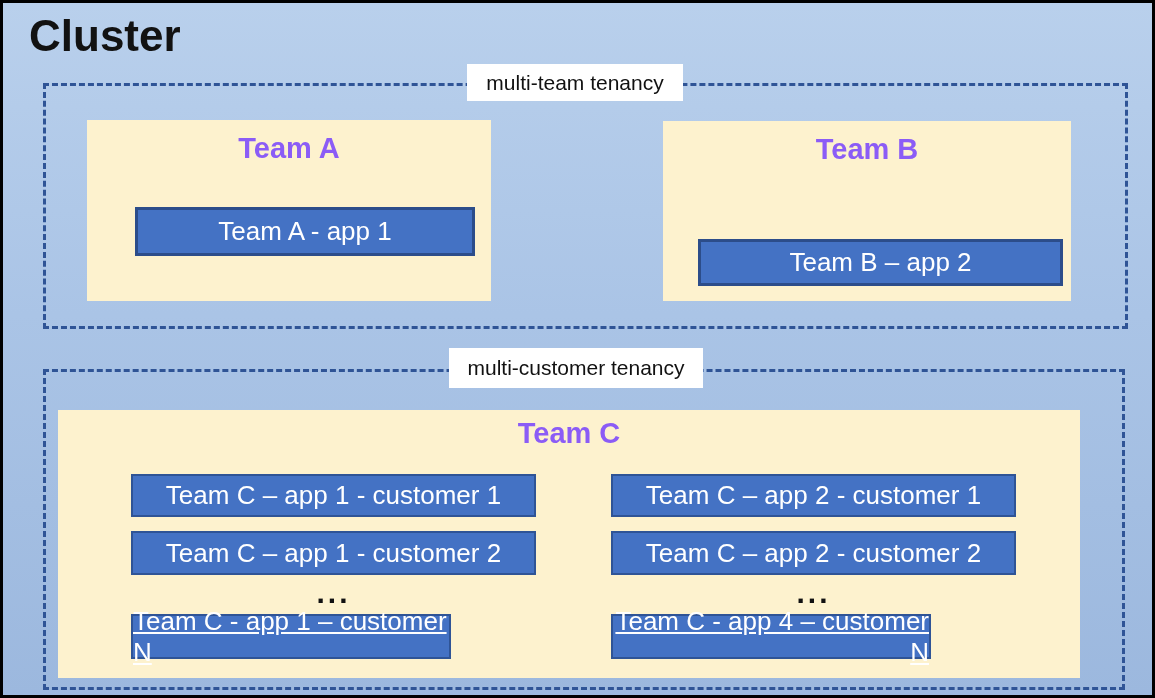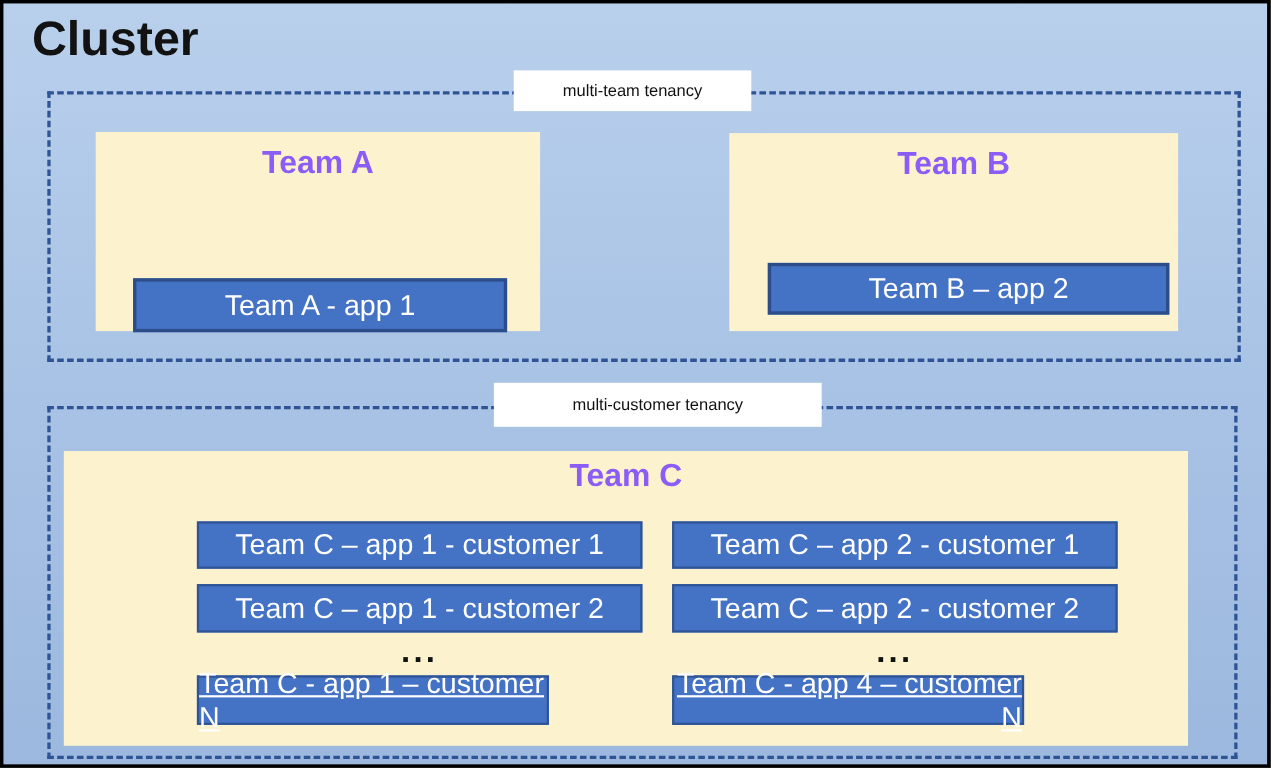--- a/index.html
+++ b/index.html
@@ -19,25 +19,25 @@
   .tenancy{
     position:absolute;
     border:3px dashed #2f5496;
   }
   .tenancy.multi-team{left:40px;top:80px;width:1085px;height:246px;}
   .tenancy.multi-customer{left:40px;top:366px;width:1082px;height:321px;}
   .tenancy-label{
     position:absolute;
     background:#ffffff;
     display:flex;align-items:center;justify-content:center;
-    font-size:15px;color:#111;
+    font-size:21px;color:#111;
     z-index:3;
   }
   .tenancy-label.mt{left:464px;top:61px;width:216px;height:37px;}
-  .tenancy-label.mc{left:446px;top:345px;width:298px;height:40px;}
+  .tenancy-label.mc{left:446px;top:345px;width:254px;height:40px;}
   .team{
     position:absolute;
     background:#fdf2ce;
     z-index:1;
   }
   .team.team-a{left:84px;top:117px;width:404px;height:181px;}
   .team.team-b{left:660px;top:118px;width:408px;height:180px;}
   .team.team-c{left:55px;top:407px;width:1022px;height:268px;}
   .team-title{
     position:absolute;left:0;right:0;
@@ -49,27 +49,27 @@
   .team-c .team-title{top:7px;}
   .app{
     position:absolute;
     background:#4472c4;
     display:flex;align-items:center;justify-content:center;
     color:#fff;font-size:26px;
     z-index:2;
   }
   .app.thick{border:3px solid #2c4d8a;}
   .app.thin{border:2px solid #2f5496;}
-  .app.a1{left:118px;top:204px;width:340px;height:49px;margin-top:46px;}
+  .app.a1{left:132px;top:204px;width:340px;height:49px;}
   .app.b1{left:695px;top:180px;width:341px;height:47px;}
   .app.b2{left:695px;top:236px;width:365px;height:47px;}
   .app.c-r1{top:471px;width:405px;height:43px;}
   .app.c-r2{top:528px;width:405px;height:44px;}
   .app.c-rn{top:611px;width:320px;height:45px;text-decoration:underline;}
-  .col1{left:128px;margin-left:48px;}
+  .col1{left:128px;}
   .col2{left:608px;text-align:right;}
   .ellipsis{
     position:absolute;top:574px;width:405px;height:32px;
     display:flex;align-items:center;justify-content:center;
     font-size:30px;font-weight:bold;color:#111;
     letter-spacing:3px;line-height:10px;
     z-index:2;
   }
 </style>
 </head>

